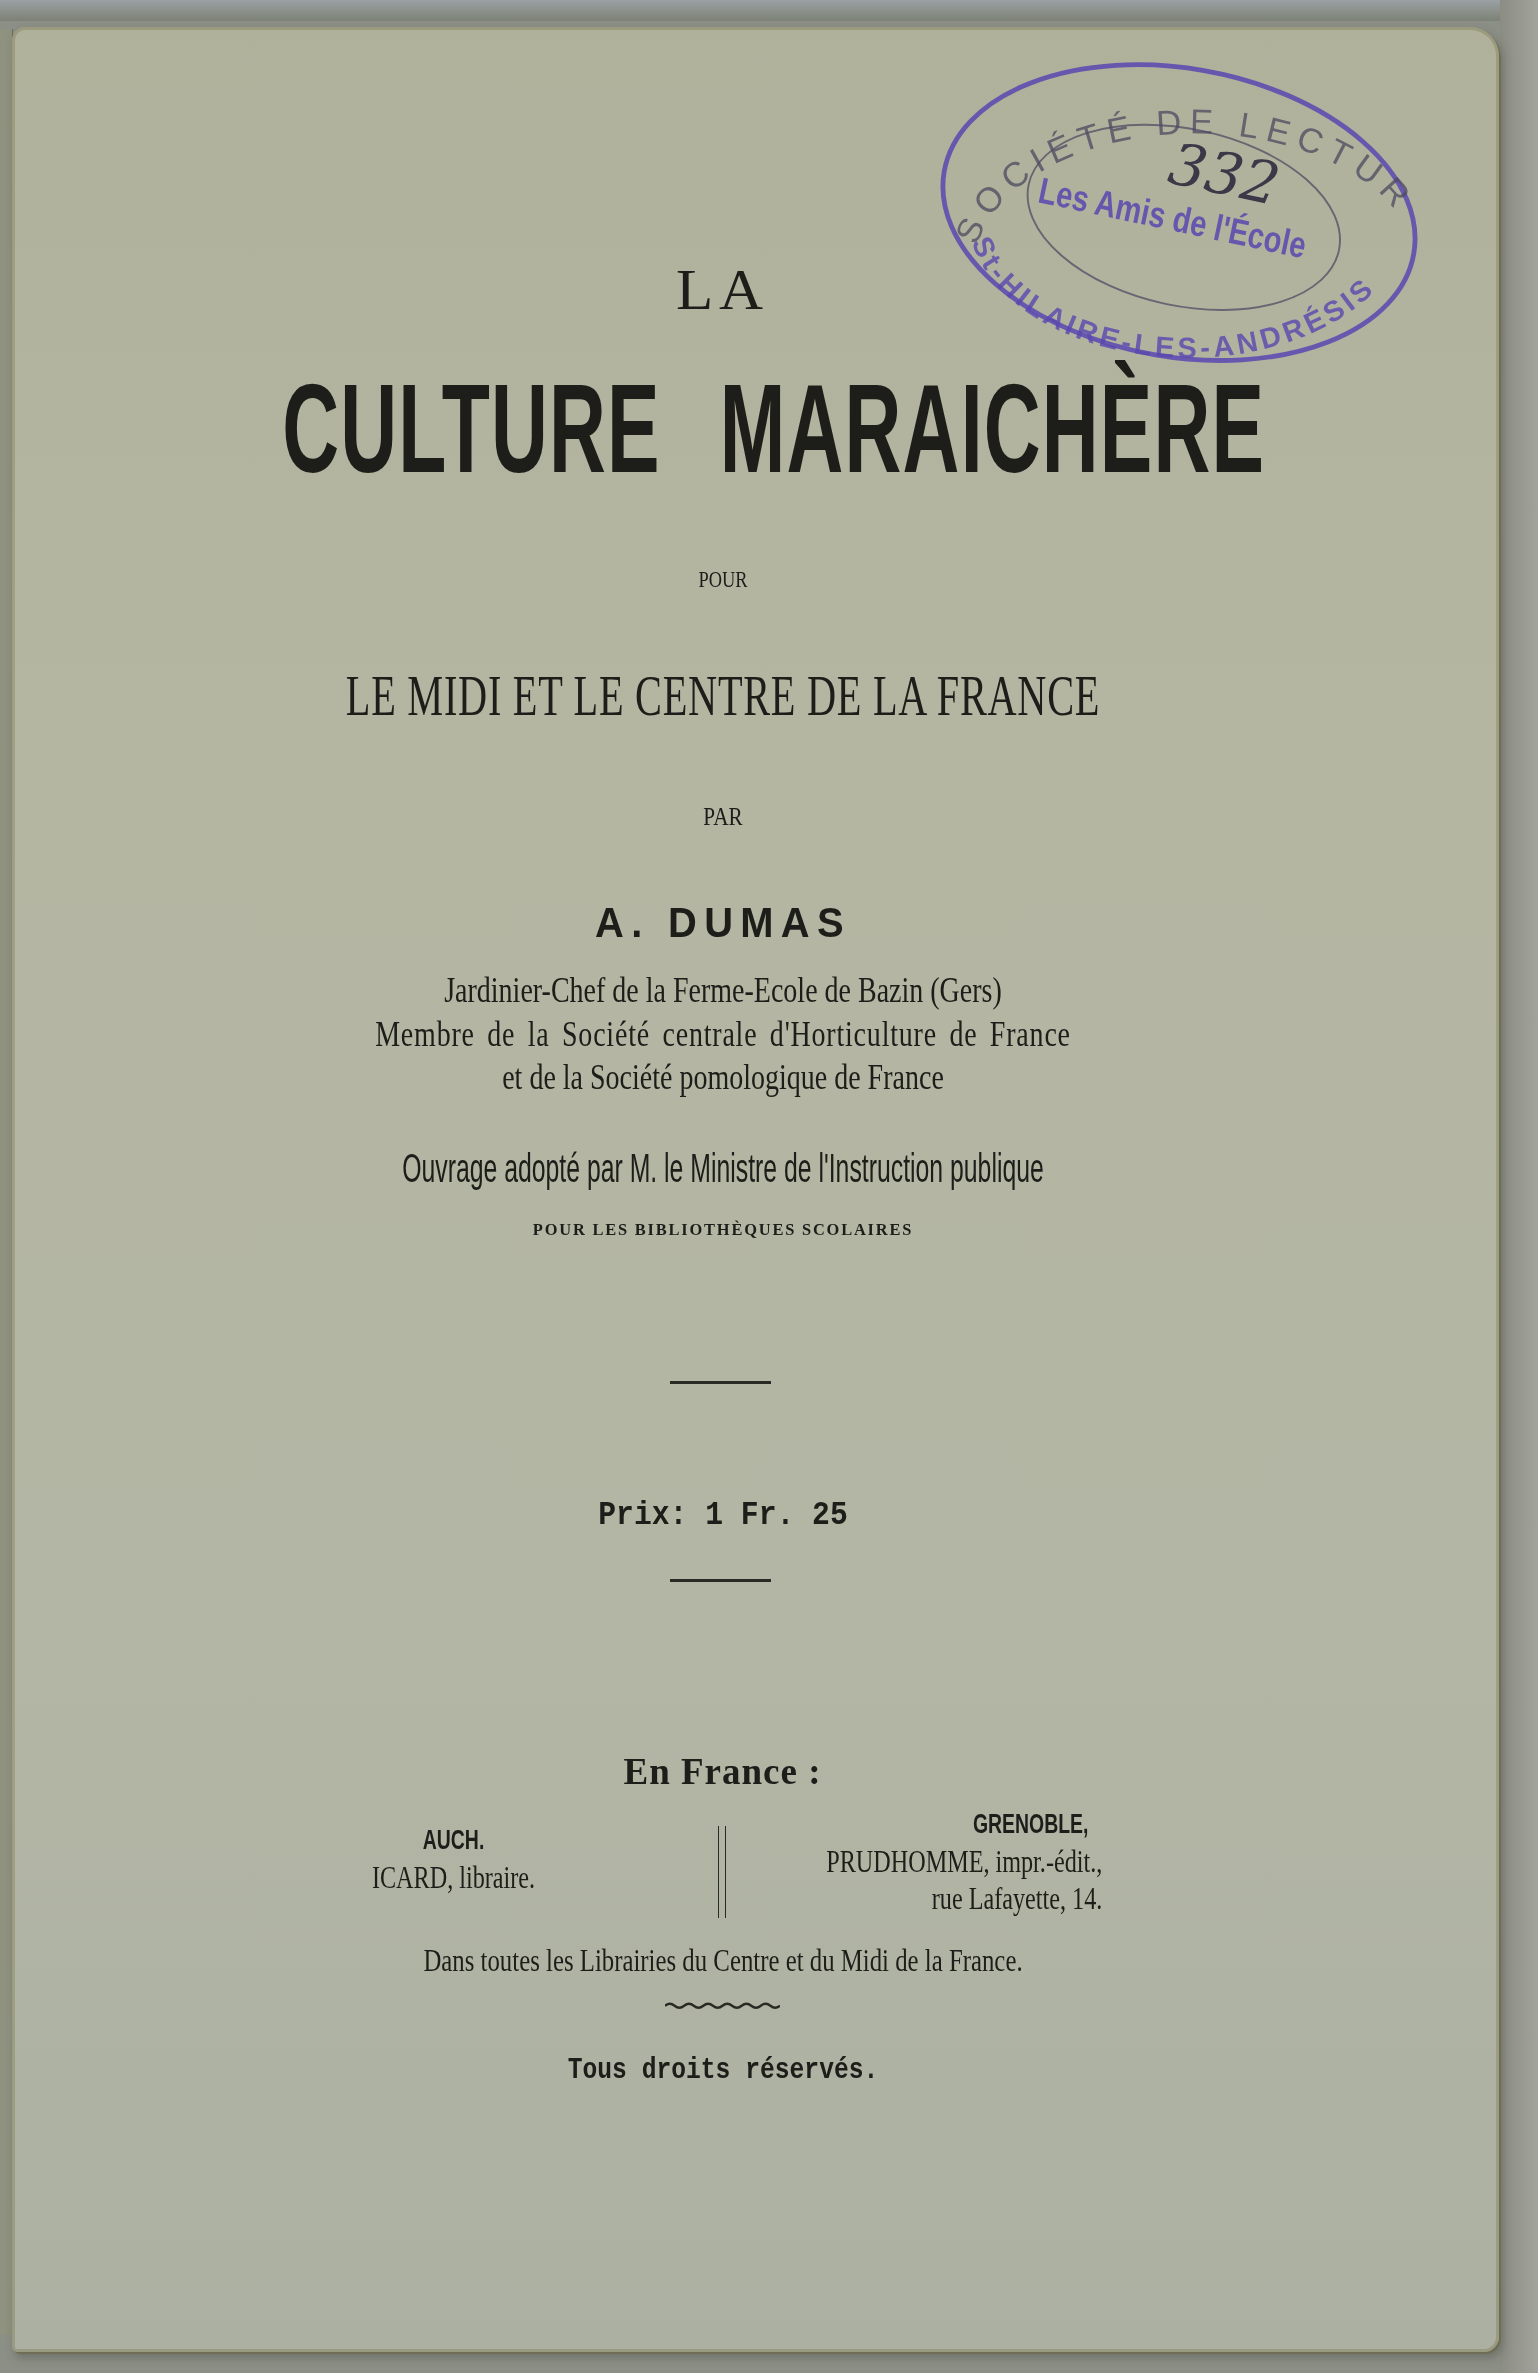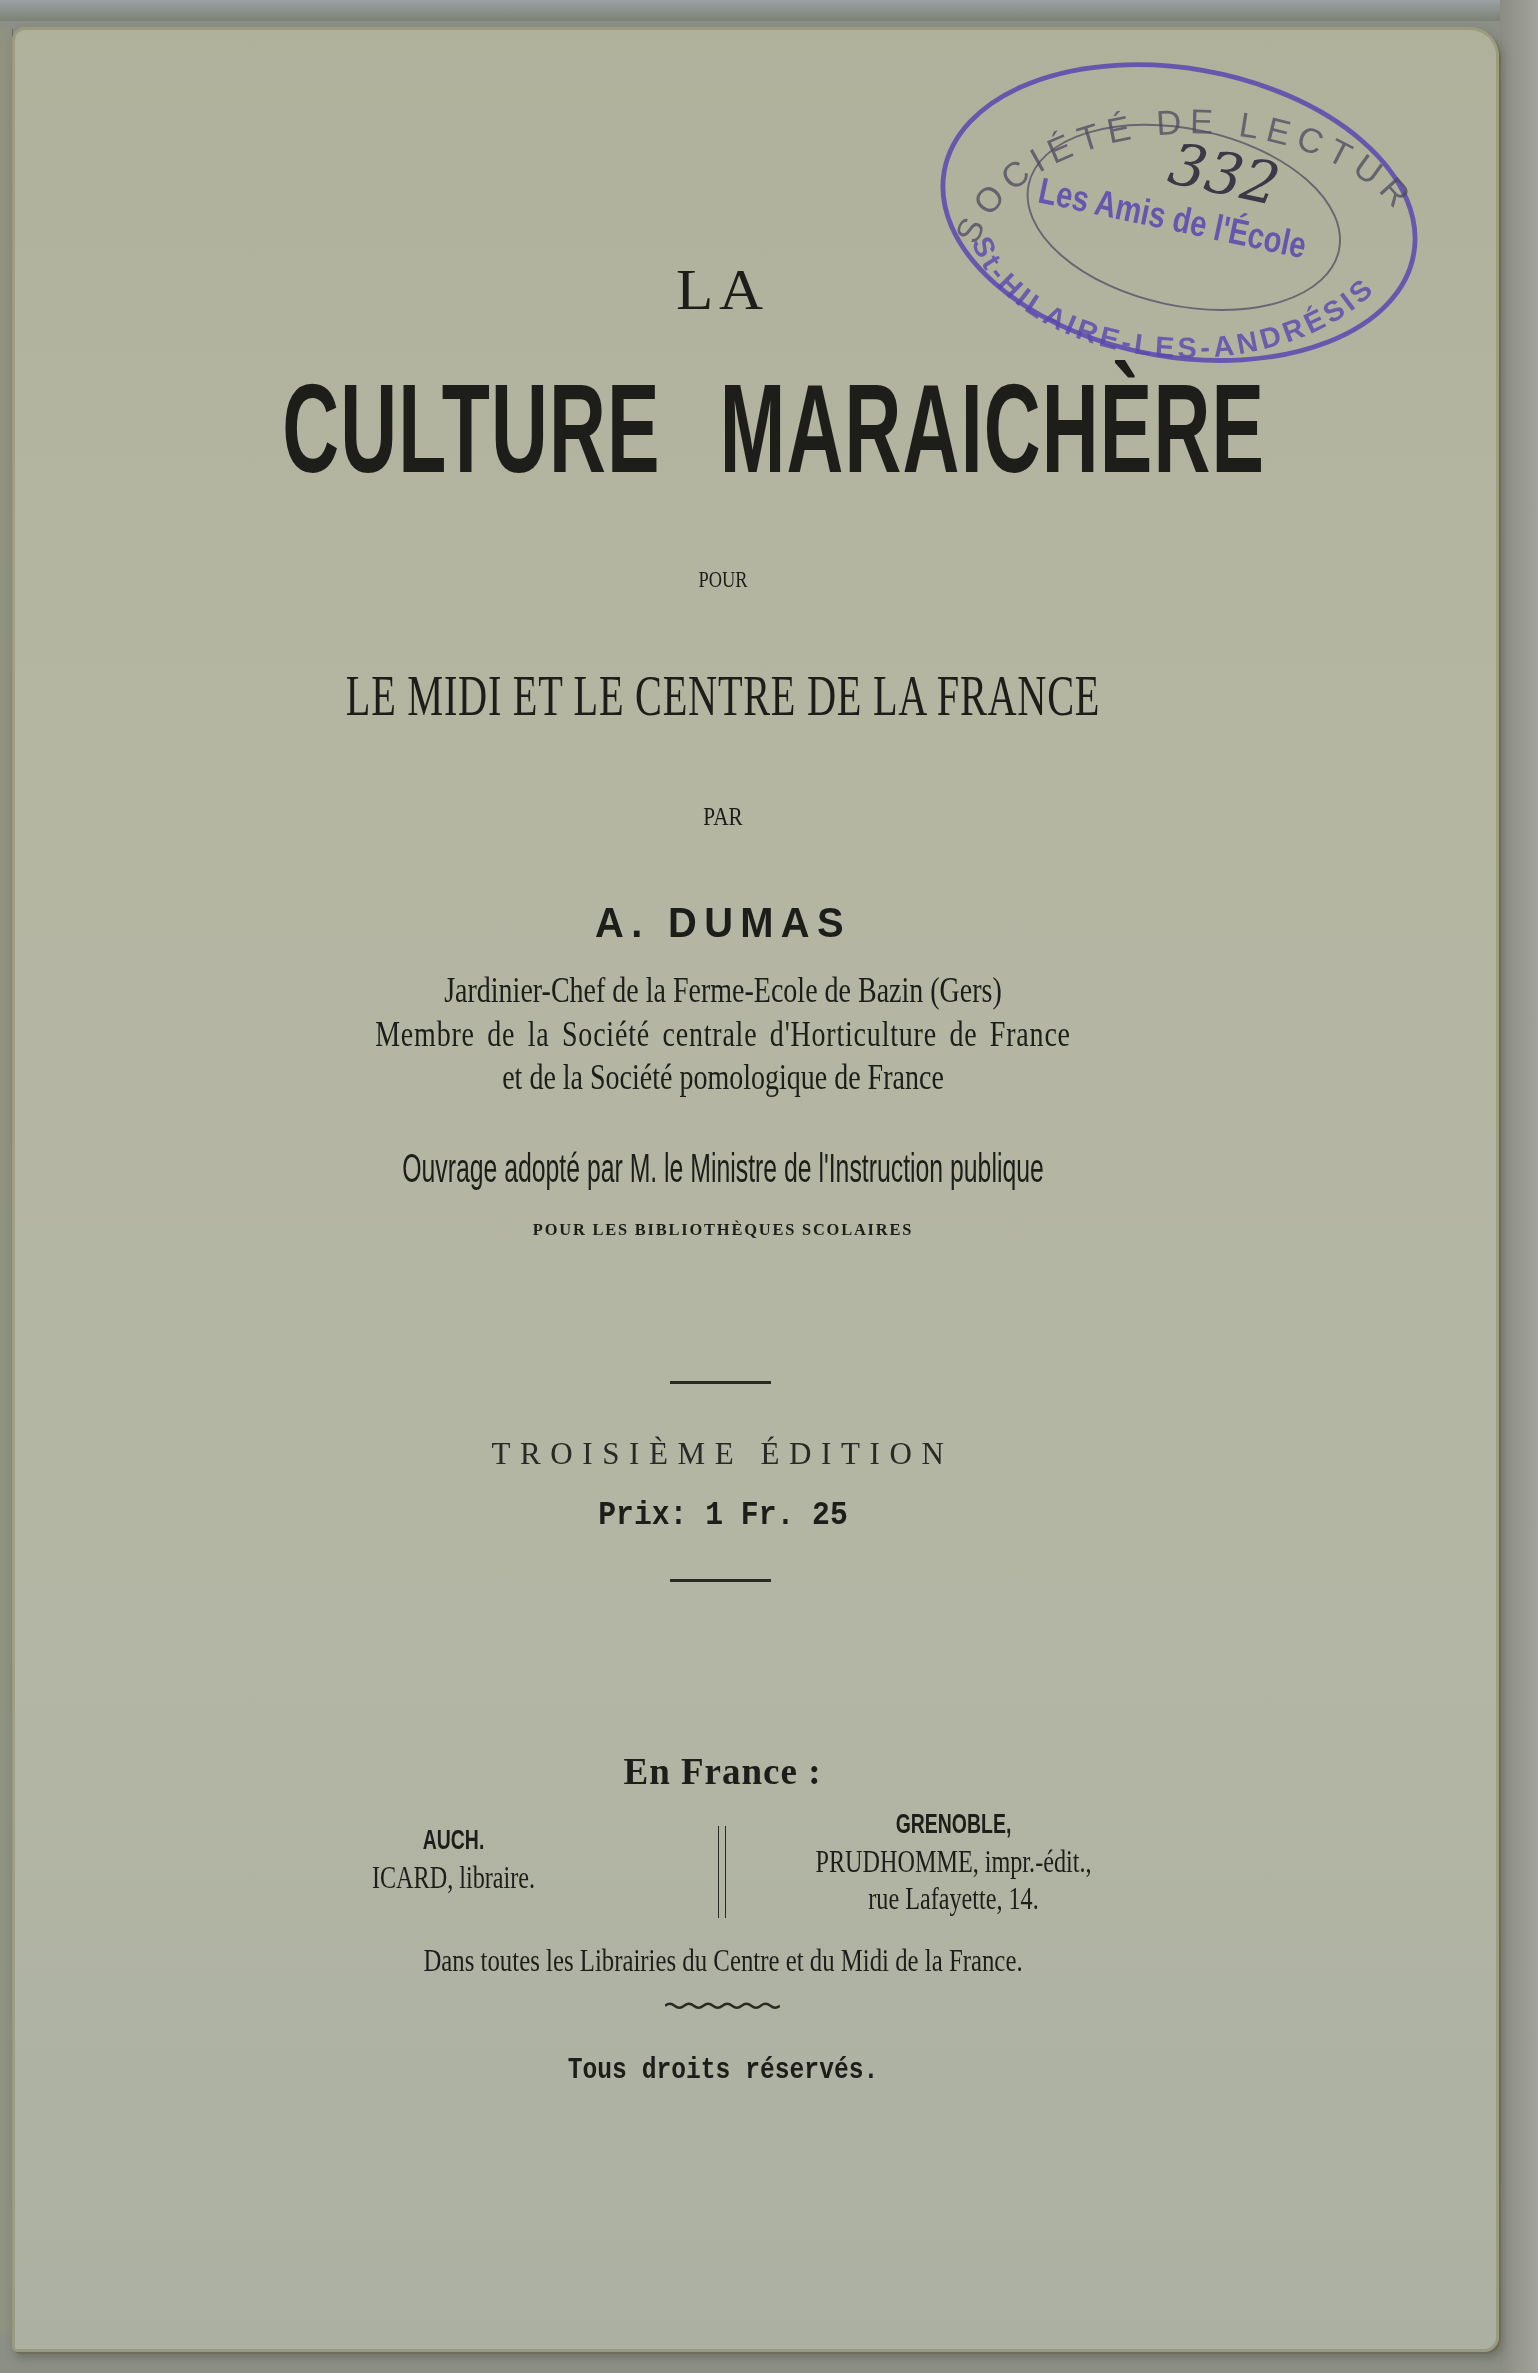--- a/index.html
+++ b/index.html
@@ -85,21 +85,21 @@
     font-family: "Liberation Mono", "DejaVu Sans Mono", monospace;
     transform: scaleX(0.9); transform-origin: 711px 0;
   }
   .t-vente {
     top: 1723px; font-size: 37px; font-weight: bold; letter-spacing: 1px;
   }
   .col {
     position: absolute; text-align: center; color: #1d1d19; white-space: nowrap;
   }
   .col-left { left: 259px; width: 365px; top: 1798px; }
-  .col-right { left: 711px; width: 461px; top: 1782px; }
+  .col-right { left: 680px; width: 461px; top: 1782px; text-align: right; }
   .col .city {
     font-size: 27px; font-weight: bold; font-family: "Liberation Sans", sans-serif;
     transform: scaleX(0.72); display: block; height: 35px;
   }
   .col .addr {
     font-size: 31px; transform: scaleX(0.78); display: block; height: 37px;
   }
   .divider-dbl {
     position: absolute; left: 706px; top: 1799px; width: 6.7px; height: 92px;
     border-left: 1.9px solid #2a2a24; border-right: 1.9px solid #2a2a24;
@@ -159,21 +159,20 @@
   <div class="line t-author">A. DUMAS</div>
 
   <div class="line t-cred t-cred1">Jardinier-Chef de la Ferme-Ecole de Bazin (Gers)</div>
   <div class="line t-cred t-cred2">Membre de la Société centrale d'Horticulture de France</div>
   <div class="line t-cred t-cred3">et de la Société pomologique de France</div>
 
   <div class="line t-ouvrage">Ouvrage adopté par M. le Ministre de l'Instruction publique</div>
   <div class="line t-biblio">POUR LES BIBLIOTHÈQUES SCOLAIRES</div>
 
   <div class="rule rule-1"></div>
-  <div class="line t-edition">TROISIÈME ÉDITION</div>
   <div class="line t-prix">Prix: 1 Fr. 25</div>
   <div class="rule rule-2"></div>
 
   <div class="line t-vente">En France :</div>
 
   <div class="col col-left">
     <span class="city">AUCH.</span>
     <span class="addr">ICARD, libraire.</span>
   </div>
   <div class="divider-dbl"></div>

